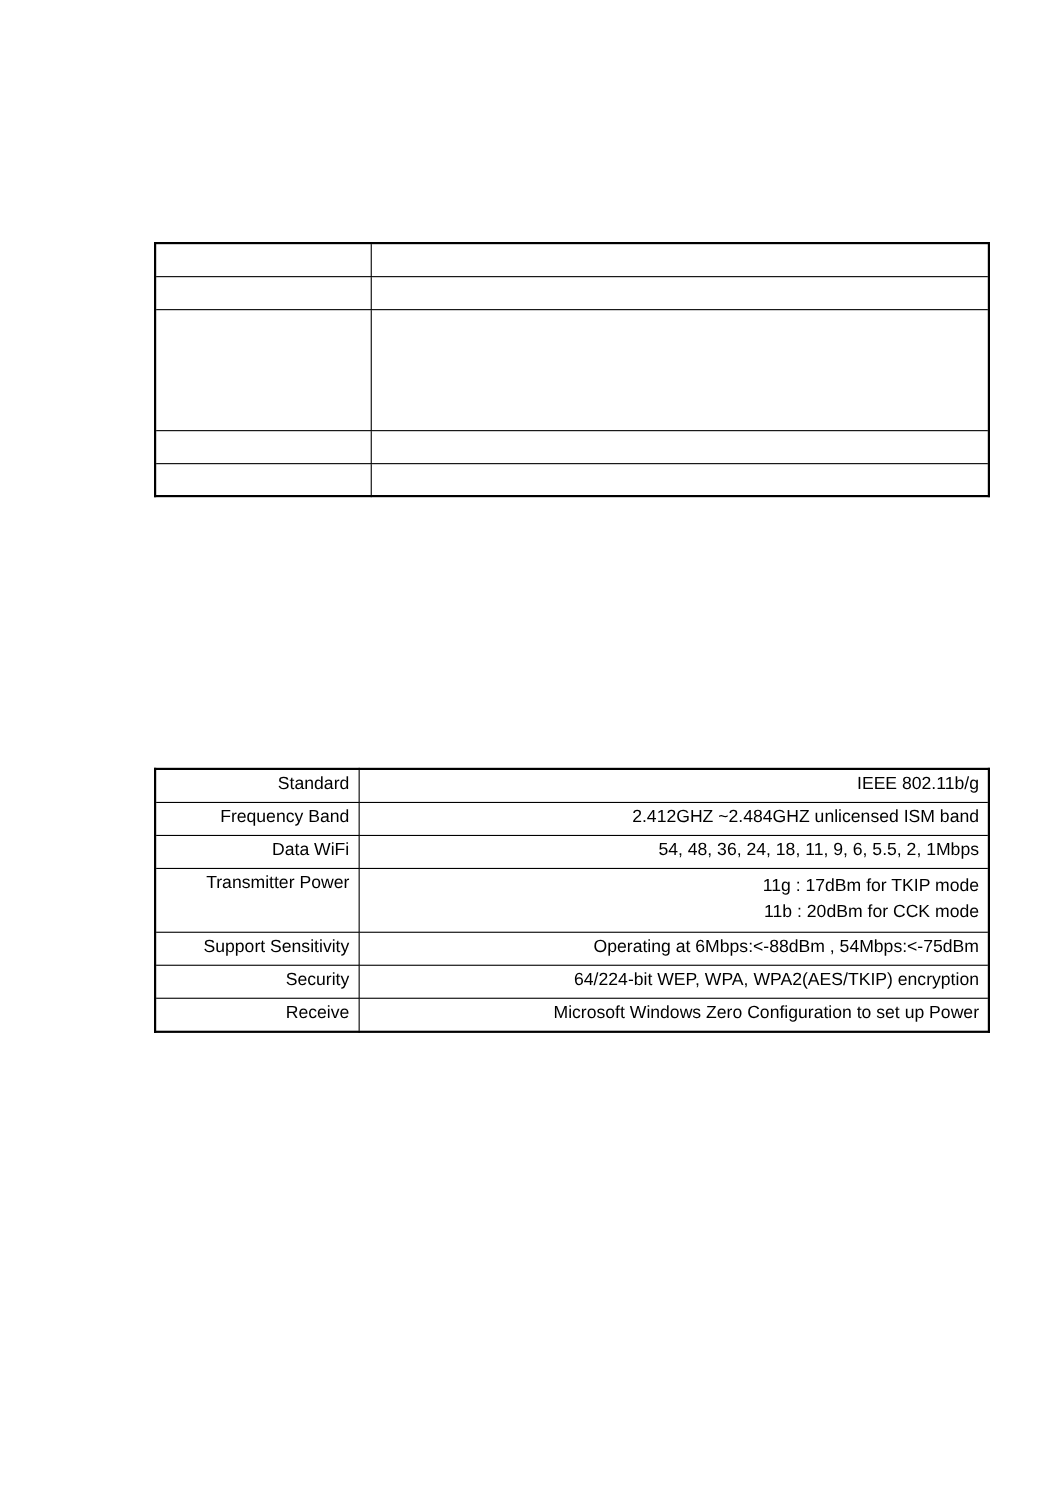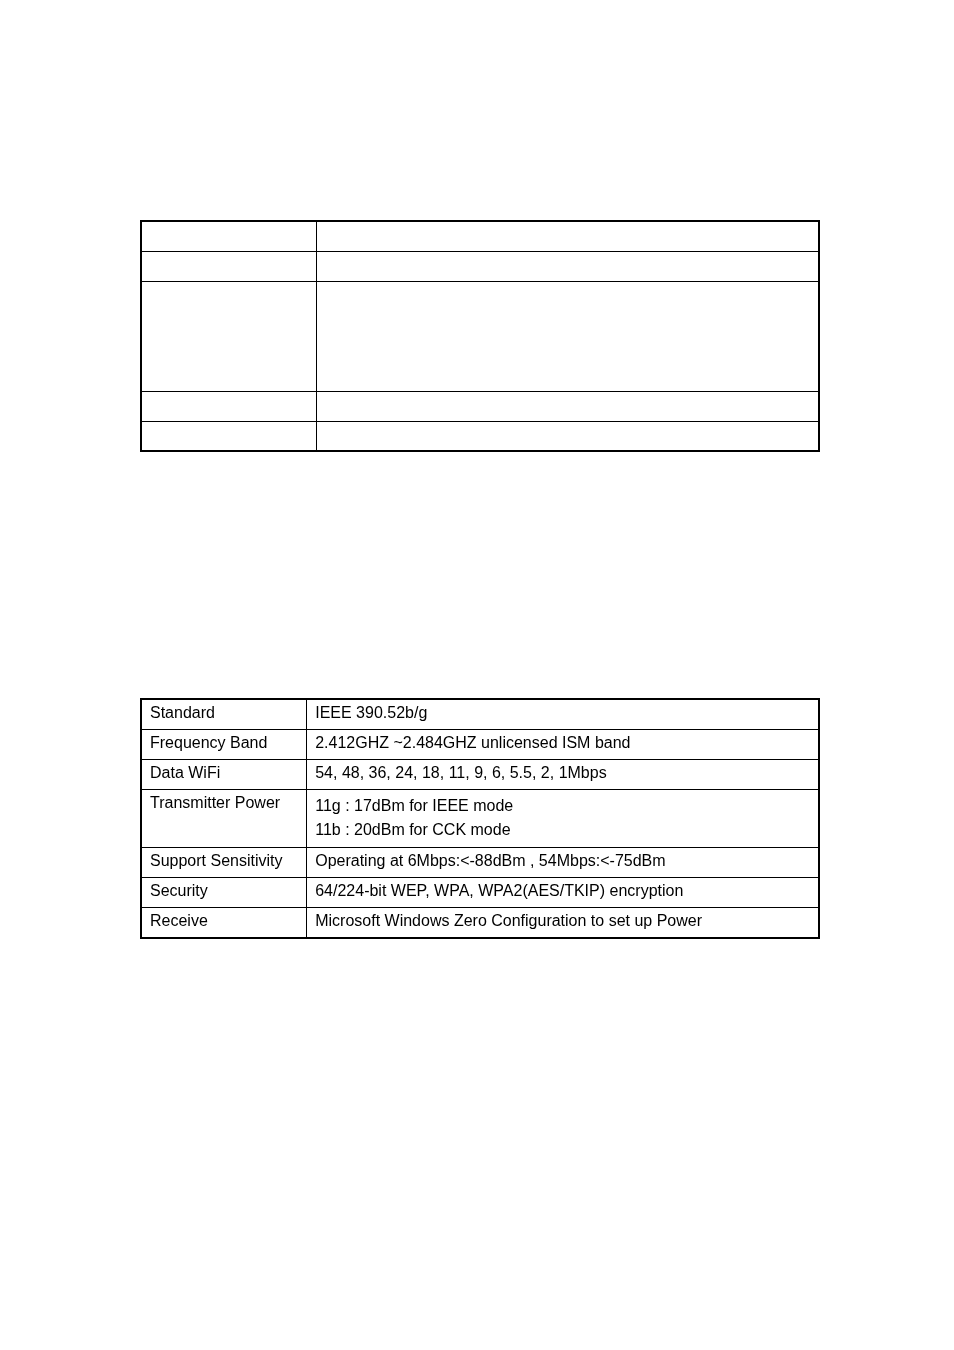--- a/index.html
+++ b/index.html
@@ -8,21 +8,22 @@
       height: 1350px;
       background: #fff;
       font-family: Arial, sans-serif;
       font-size: 16px;
       color: #000;
       position: relative;
     }
     .table-wrap {
       position: absolute;
       left: 140px;
-      width: 680px;
+      width: 760px;
+      text-align: right;
     }
     .table-top { top: 220px; }
     .table-bottom { top: 698px; }
     table {
       width: 100%;
       border-collapse: collapse;
       border: 2px solid #000;
     }
     td {
       border: 1px solid #000;
@@ -65,34 +66,34 @@
       </tr>
     </tbody>
   </table>
 </div>
 
 <div class="table-wrap table-bottom">
   <table>
     <tbody>
       <tr>
         <td class="col-left">Standard</td>
-        <td class="col-right">IEEE 390.52b/g</td>
+        <td class="col-right">IEEE 802.11b/g</td>
       </tr>
       <tr>
         <td class="col-left">Frequency Band</td>
         <td class="col-right">2.412GHZ ~2.484GHZ unlicensed ISM band</td>
       </tr>
       <tr>
         <td class="col-left">Data WiFi</td>
         <td class="col-right">54, 48, 36, 24, 18, 11, 9, 6, 5.5, 2, 1Mbps</td>
       </tr>
       <tr>
         <td class="col-left">Transmitter Power</td>
         <td class="col-right multi-line">
-          <div>11g : 17dBm for IEEE mode</div>
+          <div>11g : 17dBm for TKIP mode</div>
           <div>11b : 20dBm for CCK mode</div>
         </td>
       </tr>
       <tr>
         <td class="col-left">Support Sensitivity</td>
         <td class="col-right">Operating at 6Mbps:&lt;-88dBm , 54Mbps:&lt;-75dBm</td>
       </tr>
       <tr>
         <td class="col-left">Security</td>
         <td class="col-right">64/224-bit WEP, WPA, WPA2(AES/TKIP) encryption</td>

